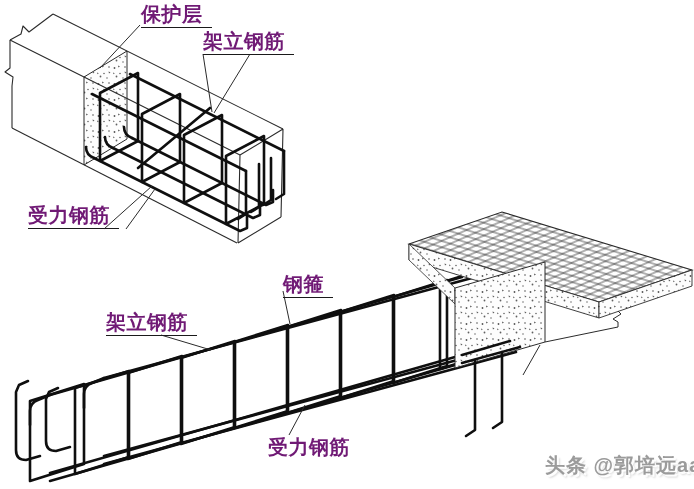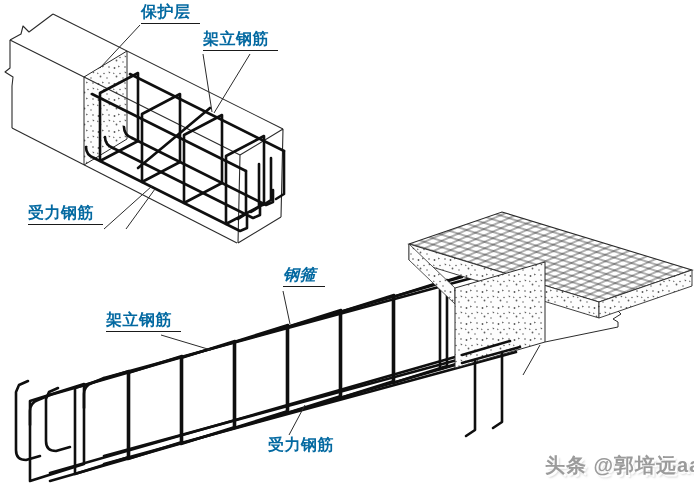--- a/index.html
+++ b/index.html
@@ -6,23 +6,23 @@
   .canvas{
     position:relative;
     width:694px;height:489px;
     background:#ffffff;
     overflow:hidden;
     font-family:"Liberation Serif","DejaVu Serif",serif;
   }
   .canvas svg{position:absolute;left:0;top:0;}
   .lbl{
     position:absolute;
-    font-size:16px;
+    font-size:20px;
     font-weight:600;
-    color:#0369a1;
+    color:#701a75;
     line-height:1;
     white-space:nowrap;
     letter-spacing:0.5px;
   }
   .lbl.u{
     border-bottom:1.6px solid #1a1a1a;
     padding-bottom:3px;
     padding-right:9px;
   }
   .watermark{
@@ -162,21 +162,21 @@
       </g>
     </g>
   </svg>
 
   <div class="lbl u" style="left:141px;top:4px;">保护层</div>
 
   <div class="lbl u" style="left:203px;top:31px;">架立钢筋</div>
 
   <div class="lbl u" style="left:28px;top:205px;">受力钢筋</div>
 
-  <div class="lbl u" style="left:283px;top:267px;font-style:italic;">钢箍</div>
+  <div class="lbl u" style="left:283px;top:274px;">钢箍</div>
 
   <div class="lbl u" style="left:106px;top:312px;">架立钢筋</div>
 
   <div class="lbl" style="left:268px;top:437px;">受力钢筋</div>
 
 
   <div class="watermark">头条 @郭培远aa</div>
 </div>
 
 </body></html>

